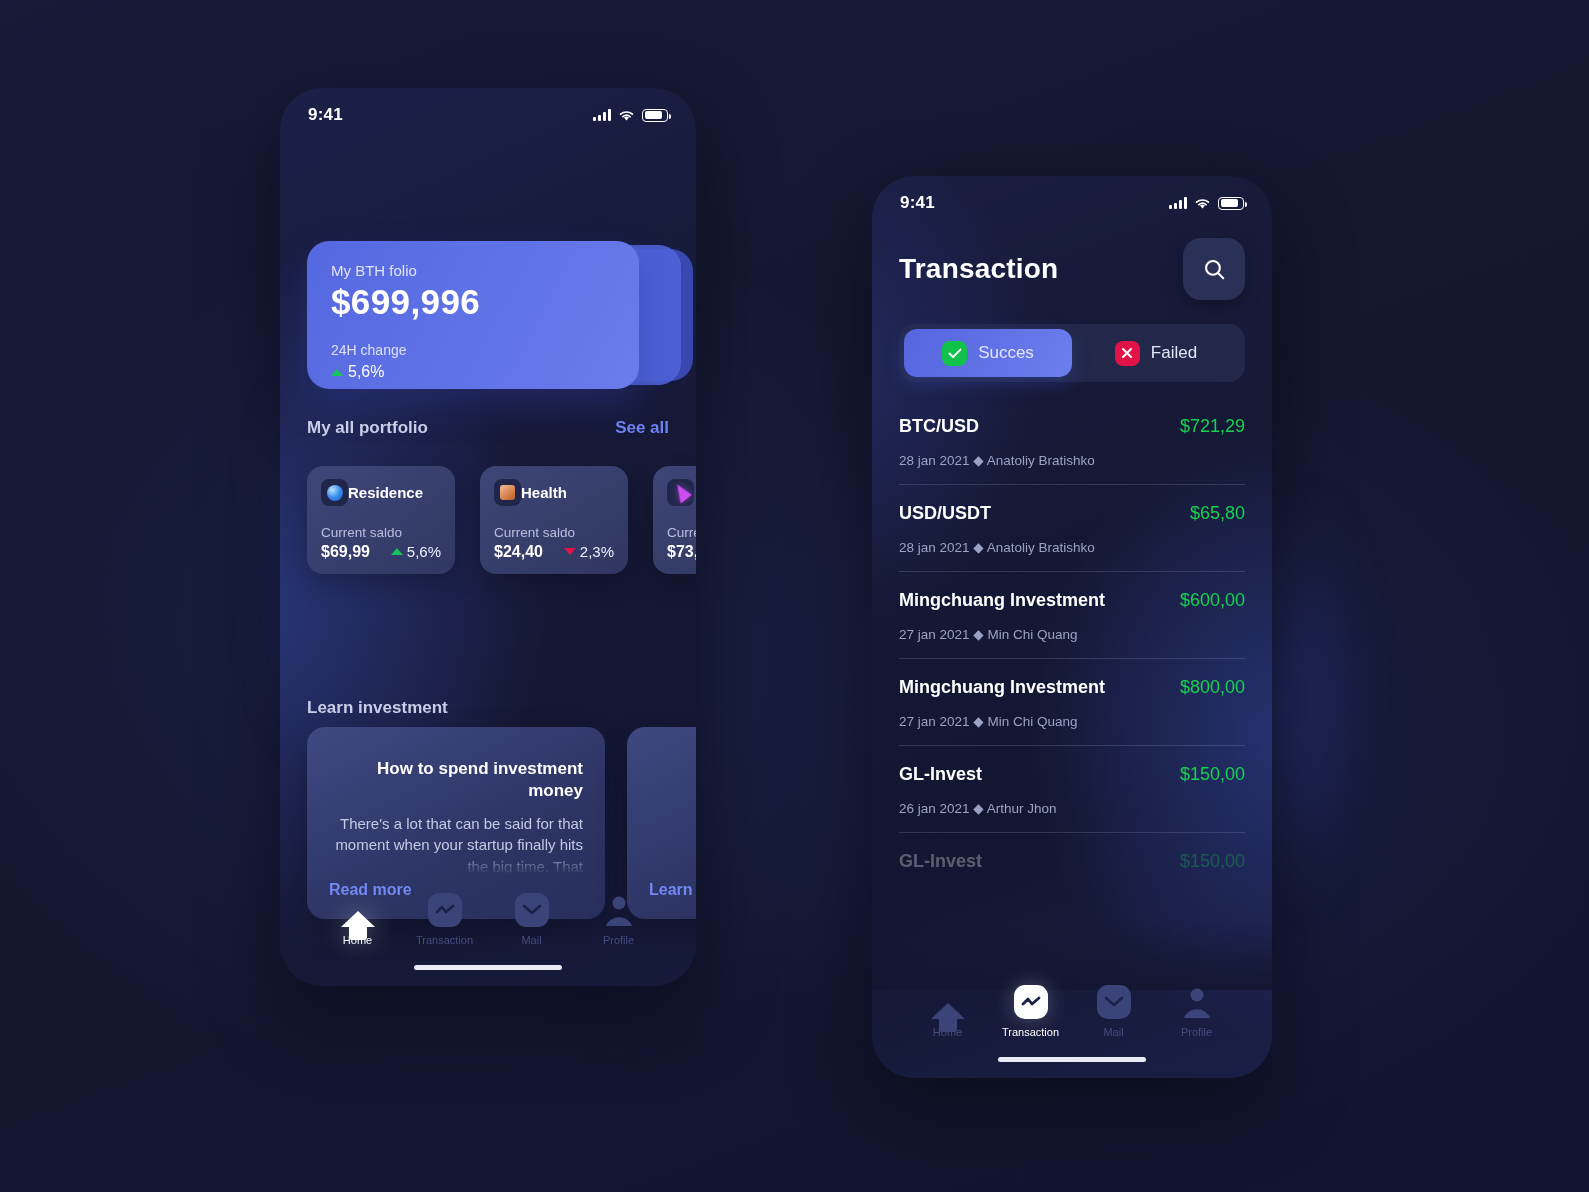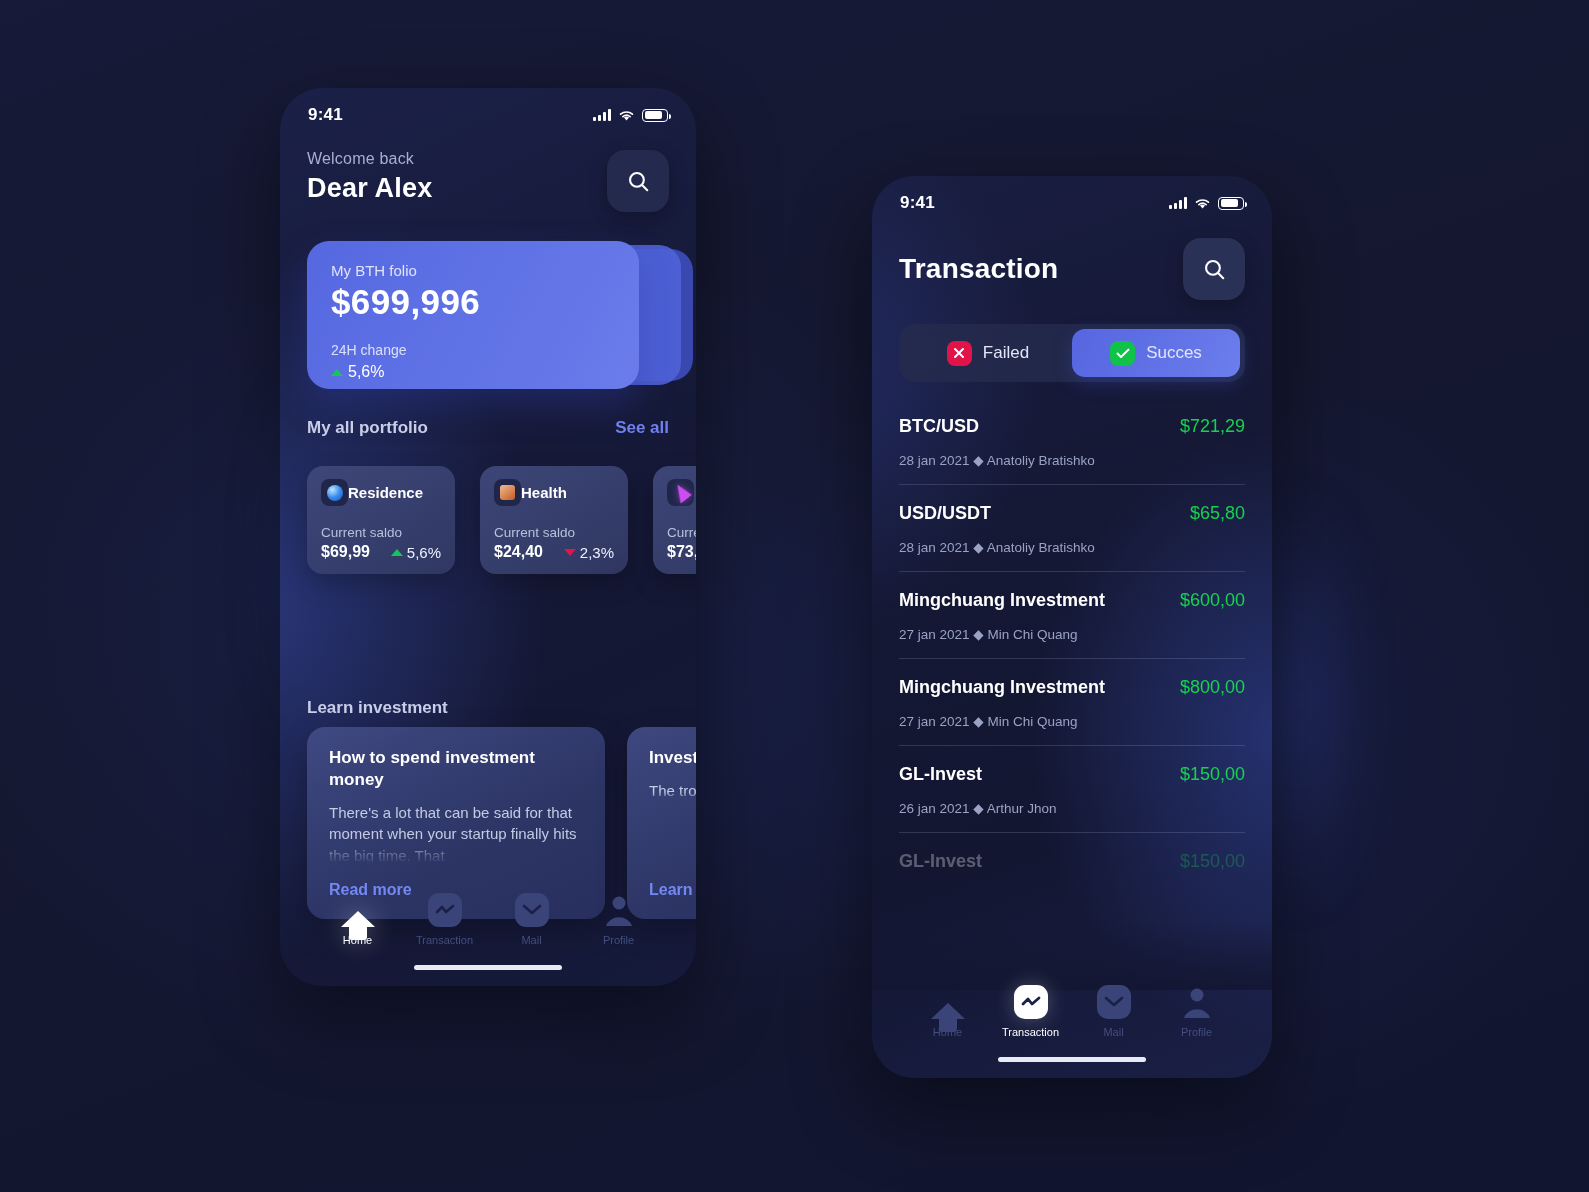--- a/index.html
+++ b/index.html
@@ -152,35 +152,36 @@
     background: radial-gradient(circle at 33% 30%, #bfe6ff, #3b8ff0 48%, #1b4fb5 100%); }
   .cube { width:15px;height:15px;border-radius:3px;
     background: linear-gradient(140deg,#f0b48a,#d3763f 60%,#b8seconds 100%);
     background: linear-gradient(140deg,#f2bb94,#d07742 70%,#b3avenue 100%);
     background: linear-gradient(140deg,#f2bb94,#d07742 70%,#b45f2e 100%); }
   .cone { width:0;height:0;border-left:9px solid transparent;border-right:5px solid transparent;
     border-bottom:17px solid #cc4df0; transform: rotate(-38deg);
     filter: drop-shadow(0 0 3px rgba(204,77,240,.6)); }
   .pf-name { color:#ffffff; font-size:15px; font-weight:700; white-space:nowrap; }
   .pf-label { color:#b9c0dd; font-size:13.5px; margin-top:19px; white-space:nowrap; }
-  .pf-row { display:flex; align-items:flex-end; justify-content:space-between; margin-top:3px; }
+  .pf-row { display:flex; align-items:flex-start; justify-content:space-between; margin-top:3px; }
   .pf-val { color:#ffffff; font-size:16px; font-weight:700; white-space:nowrap; }
   .pf-chg { display:flex; align-items:center; gap:4px; color:#eef1ff; font-size:15px; }
 
   
   #learn-row {
     position:absolute; left:27px; top:639px;
     display:flex; gap:22px; width: 430px;
   }
   .learn-card {
     width: 298px; min-width:298px; height: 192px; border-radius: 18px;
     background: linear-gradient(155deg, rgba(66,76,133,0.92), rgba(47,56,106,0.90) 60%, rgba(42,50,99,0.88));
-    padding: 20px 22px;
+    padding: 31px 22px;
     position:relative; overflow:hidden;
     box-shadow: 0 12px 30px rgba(0,0,0,0.24);
+    text-align: right;
   }
   .learn-title { color:#ffffff; font-size:17px; font-weight:700; line-height:1.3; }
   .learn-body {
     color:#c3cae4; font-size:15px; line-height:1.42; margin-top:11px;
     max-height: 62px; overflow:hidden;
     -webkit-mask-image: linear-gradient(#000 58%, rgba(0,0,0,0));
             mask-image: linear-gradient(#000 58%, rgba(0,0,0,0));
   }
   .learn-more { position:absolute; left:22px; bottom:20px; color:#7388f2; font-size:16px; font-weight:700; cursor:pointer; }
 
@@ -275,32 +276,20 @@
           <path d="M8.5 11.4 L11 8.6 A3.6 3.6 0 0 0 6 8.6 Z" fill="#fff"></path>
           <path d="M2.6 5.2 A9 9 0 0 1 14.4 5.2" stroke="#fff" stroke-width="1.7" fill="none" stroke-linecap="round"></path>
           <path d="M4.9 7.6 A5.6 5.6 0 0 1 12.1 7.6" stroke="#fff" stroke-width="1.7" fill="none" stroke-linecap="round"></path>
         </svg>
         <span class="batt">
             <i></i>
           </span>
       </div>
     </div>
 
-    <div id="home-header">
-      <div>
-        <div class="welcome-sub">Welcome back</div>
-        <div class="welcome-name">Dear Alex</div>
-      </div>
-      <div class="search-btn">
-        <svg width="25" height="25" viewBox="0 0 24 24">
-          <circle cx="10.5" cy="10.5" r="6.6" stroke="#fff" stroke-width="2" fill="none"></circle>
-          <line x1="15.4" y1="15.4" x2="20.4" y2="20.4" stroke="#fff" stroke-width="2" stroke-linecap="round"></line>
-        </svg>
-      </div>
-    </div>
 
     <div id="balance-wrap">
       <div class="bal-shadow s2"></div>
       <div class="bal-shadow s1"></div>
       <div class="bal-card">
         <div class="bal-title">My BTH folio</div>
         <div class="bal-amount">$699,996</div>
         <div class="bal-sub">24H change</div>
         <div class="bal-change">
           <span class="tri-up"></span>
@@ -442,35 +431,35 @@
       <div class="tx-title">Transaction</div>
       <div class="search-btn light">
         <svg width="25" height="25" viewBox="0 0 24 24">
           <circle cx="10.5" cy="10.5" r="6.6" stroke="#fff" stroke-width="2" fill="none"></circle>
           <line x1="15.4" y1="15.4" x2="20.4" y2="20.4" stroke="#fff" stroke-width="2" stroke-linecap="round"></line>
         </svg>
       </div>
     </div>
 
     <div id="tx-tabs">
+      <div class="seg active">
+        <span class="badge ok">
+          <svg width="14" height="11" viewBox="0 0 14 11">
+              <path d="M1.5 5.5 L5 9 L12.5 1.6" stroke="#fff" stroke-width="2" fill="none" stroke-linecap="round" stroke-linejoin="round"></path>
+            </svg>
+        </span>
+        <span class="seg-label">Succes</span>
+      </div>
       <div class="seg">
         <span class="badge no">
           <svg width="12" height="12" viewBox="0 0 12 12">
               <path d="M2 2 L10 10 M10 2 L2 10" stroke="#fff" stroke-width="2" stroke-linecap="round"></path>
             </svg>
         </span>
         <span class="seg-label">Failed</span>
-      </div>
-      <div class="seg active">
-        <span class="badge ok">
-          <svg width="14" height="11" viewBox="0 0 14 11">
-              <path d="M1.5 5.5 L5 9 L12.5 1.6" stroke="#fff" stroke-width="2" fill="none" stroke-linecap="round" stroke-linejoin="round"></path>
-            </svg>
-        </span>
-        <span class="seg-label">Succes</span>
       </div>
     </div>
 
     <div id="tx-list">
       <div class="tx-item">
         <div class="tx-row1">
           <span class="tx-name">BTC/USD</span>
           <span class="tx-amount">$721,29</span>
         </div>
         <div class="tx-meta">

